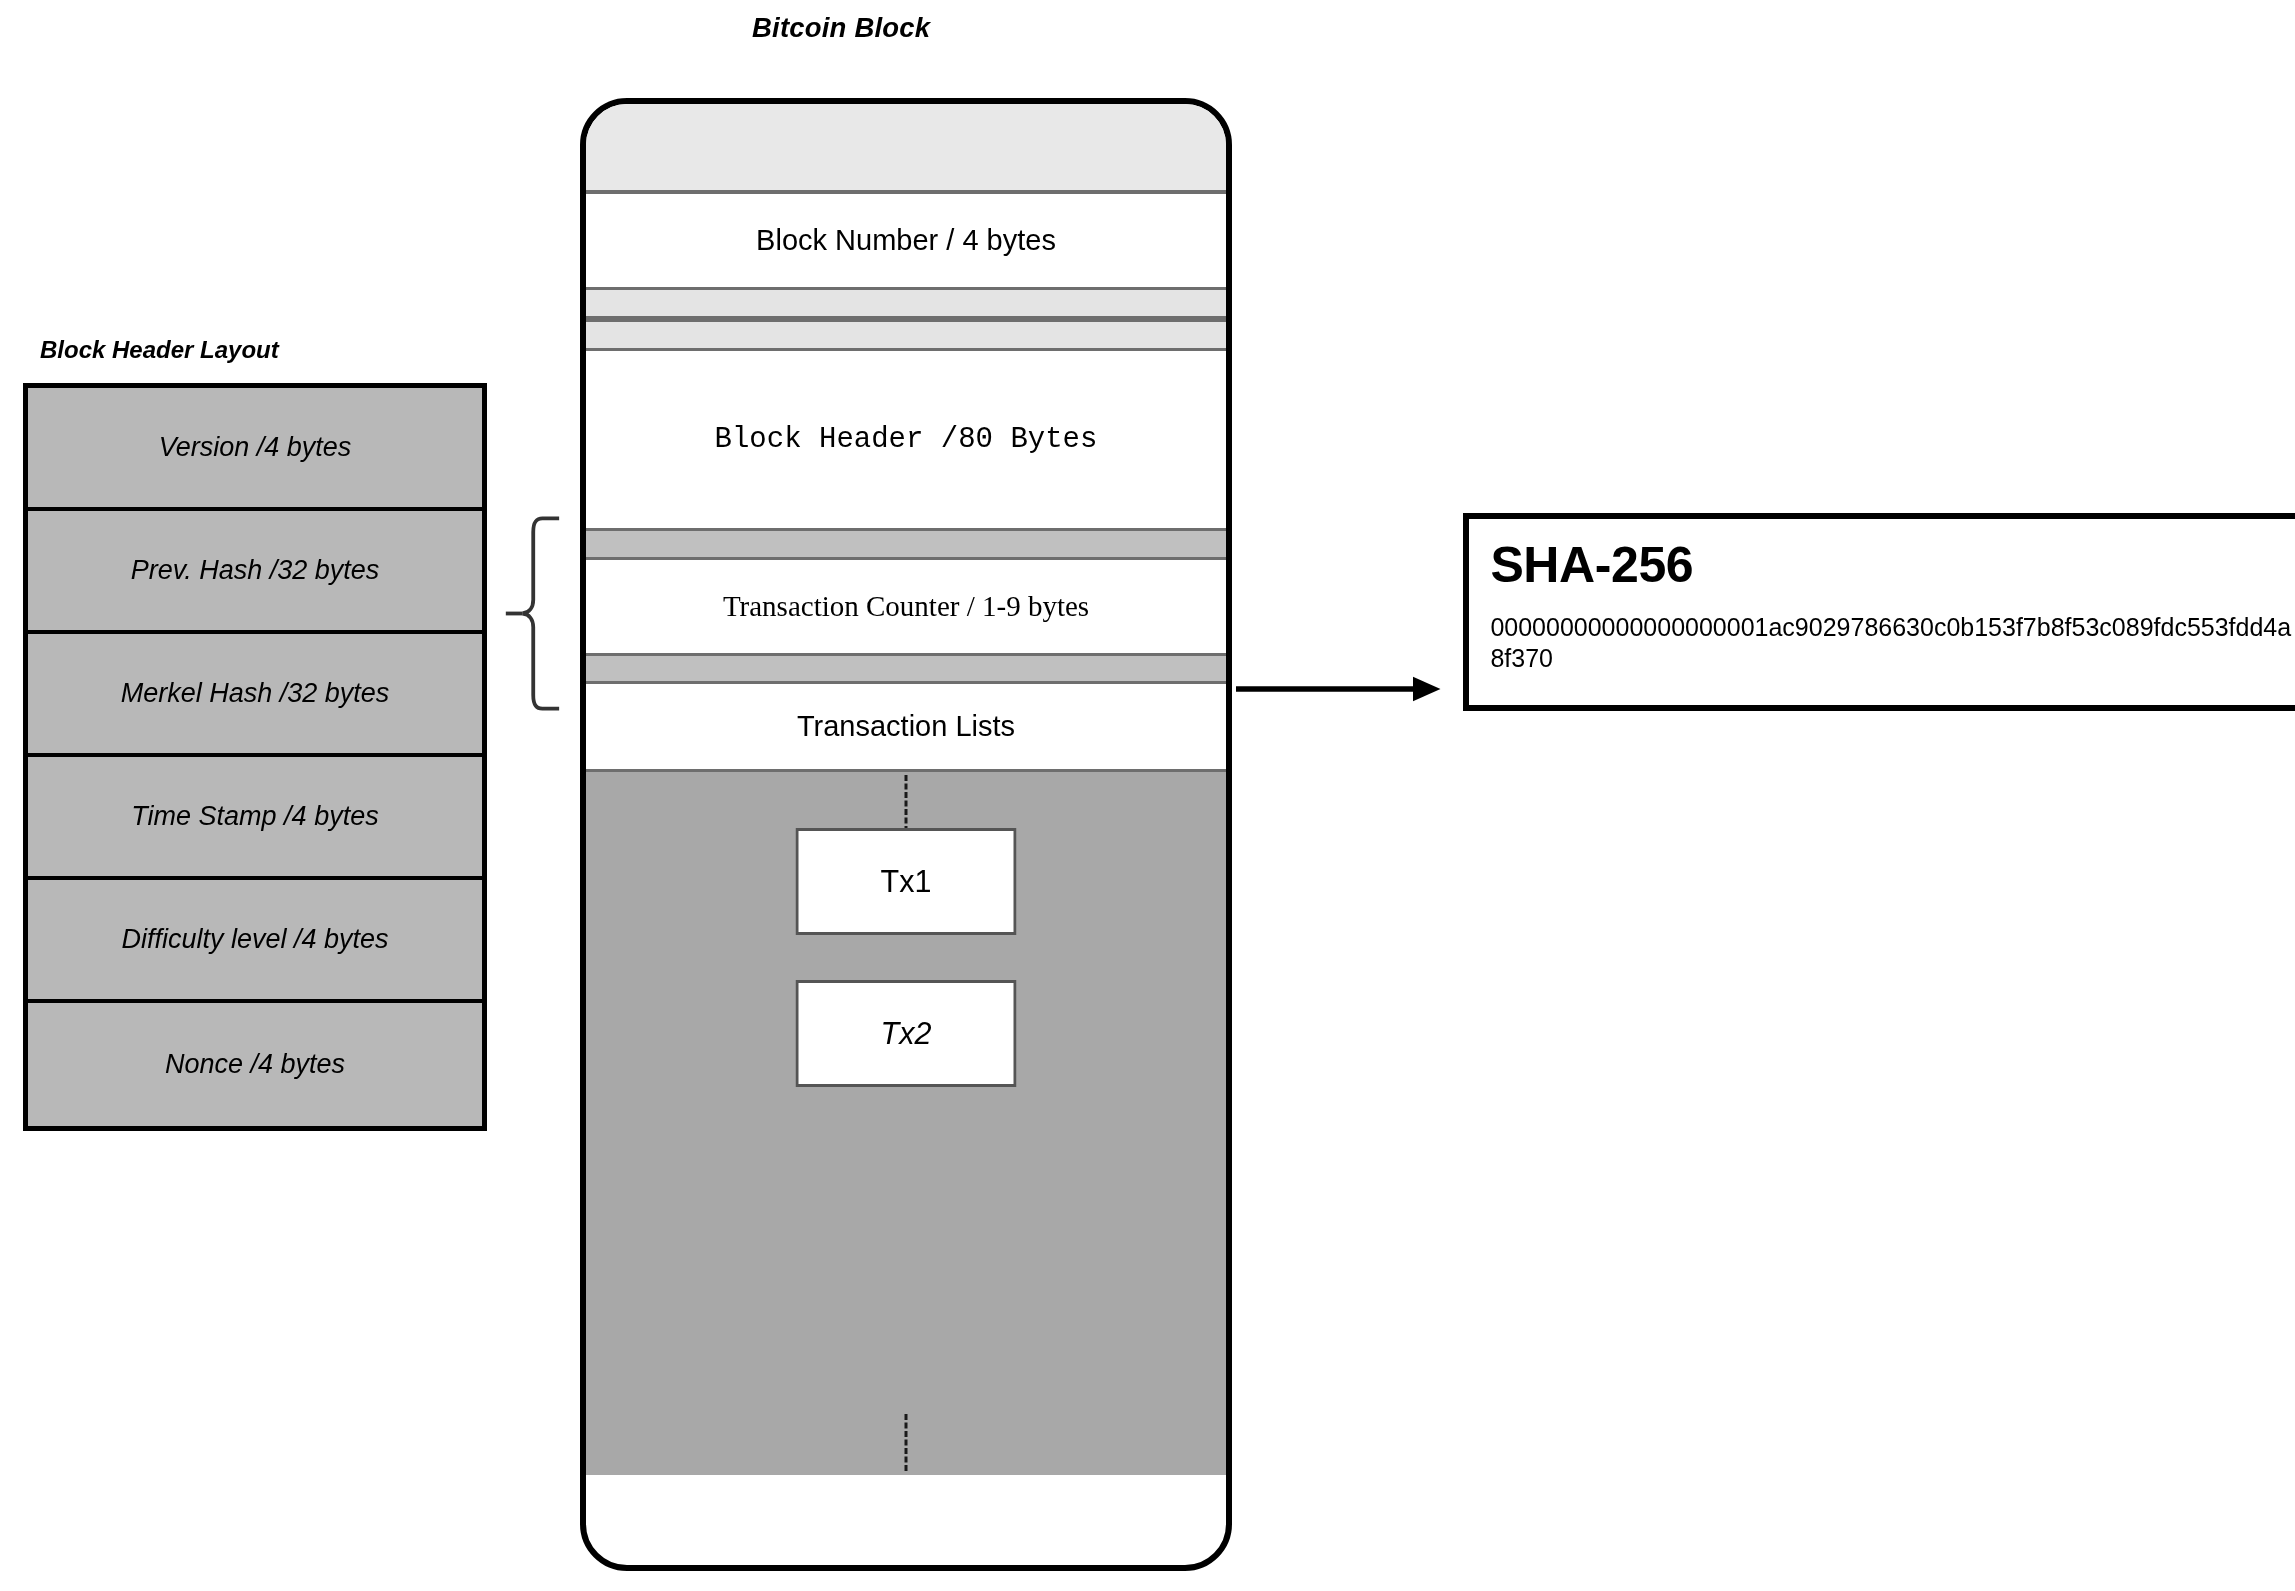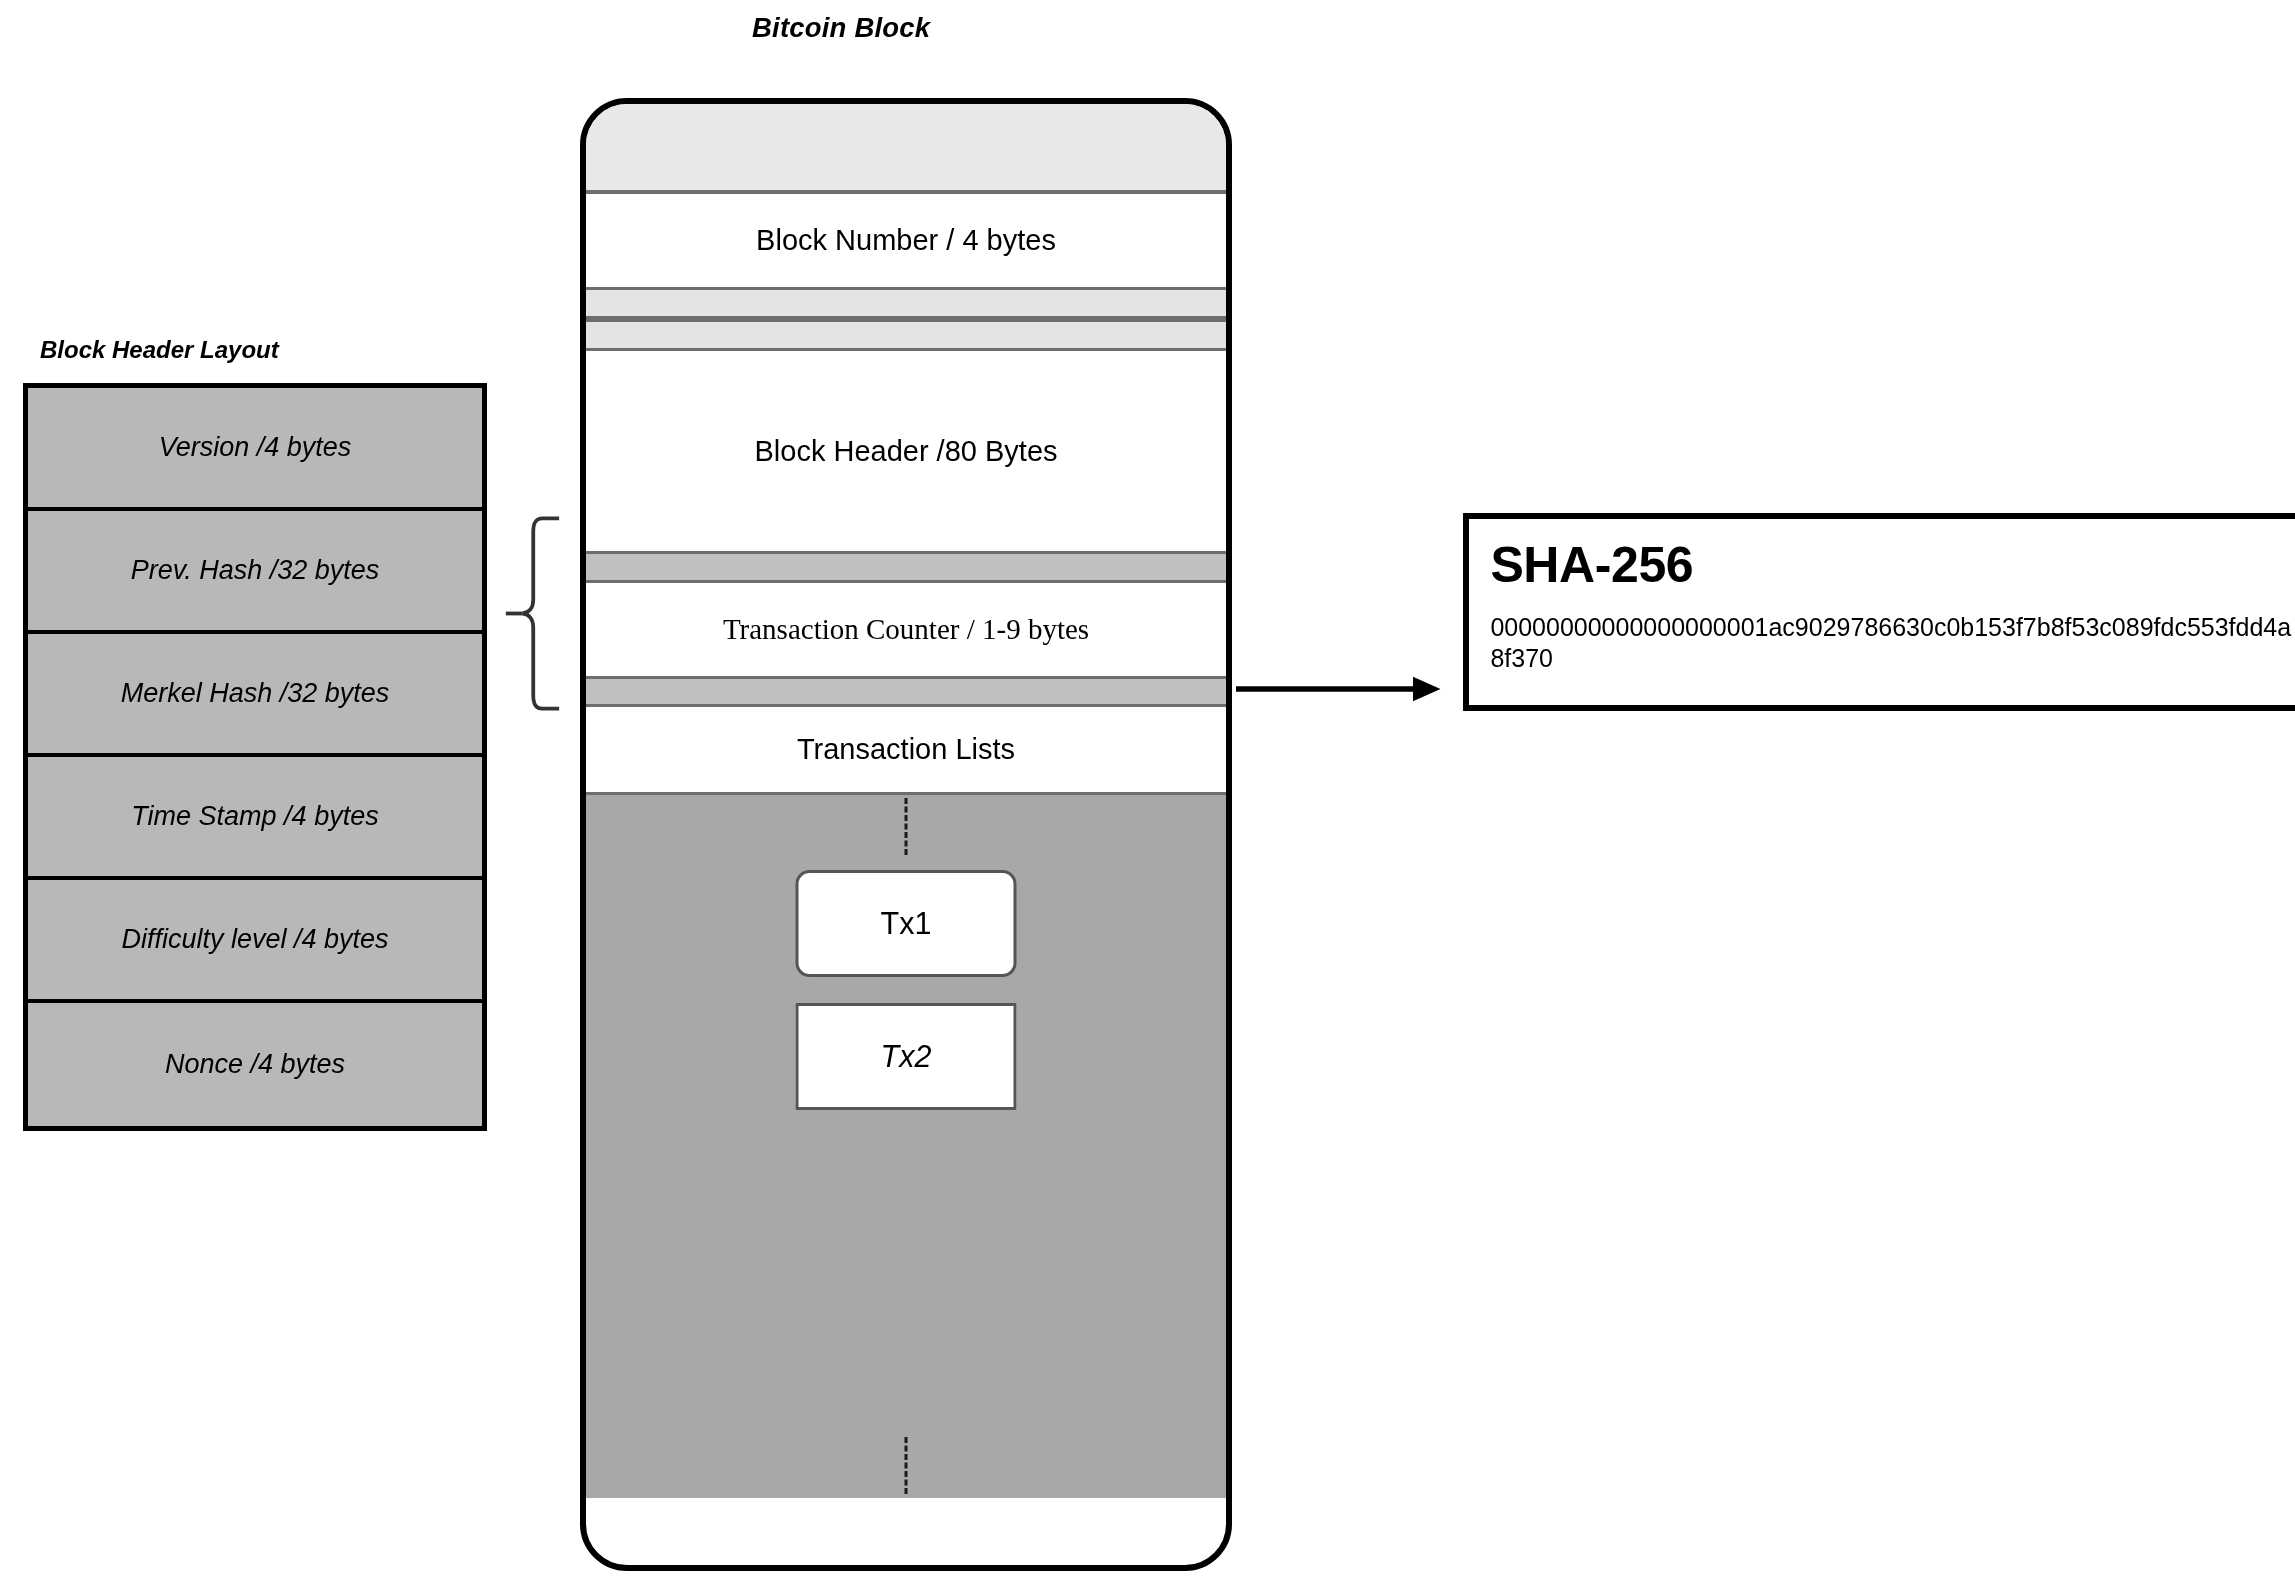--- a/index.html
+++ b/index.html
@@ -96,21 +96,21 @@
   #blk-top-cap {
     height: 90px;
     background: #e8e8e8;
     border-bottom: 4.6px solid #6e6e6e;
     box-sizing: border-box;
   }
   #blk-block-number { height: 93px; border-radius: 31px; }
   #blk-band-1      { height: 32px; }
   #blk-block-size  { height: 93px; }
   #blk-band-2      { height: 32px; }
-  #blk-block-header{ height: 200px; }
+  #blk-block-header{ height: 177px; font-family: Liberation Mono, monospace; }
   #blk-band-3      { height: 32px; background:#c0c0c0; }
   #blk-tx-counter  { height: 93px; font-family: Liberation Serif, serif; }
   #blk-band-4      { height: 30.5px; }
   #blk-tx-lists    { height: 85px; }
   #blk-tx-area {
     background: #a8a8a8;
     border-top: 3.8px solid #6e6e6e;
     height: 706px;
     position: relative;
     box-sizing: border-box;
@@ -129,21 +129,21 @@
     left: 50%;
     transform: translateX(-50%);
     width: 221px;
     height: 107px;
     background: #ffffff;
     border: 3.8px solid #555555;
     box-sizing: border-box;
     font-size: 30.5px;
     color: #000;
   }
-  #tx-box-1 { top: 75px; border-radius: 14px; }
+  #tx-box-1 { top: 56px; }
   #tx-box-2 { top: 208px; font-style: italic; }
 
   
   #header-brace {
     left: 504px;
     top: 516px;
     width: 60px;
     height: 195px;
   }
 

